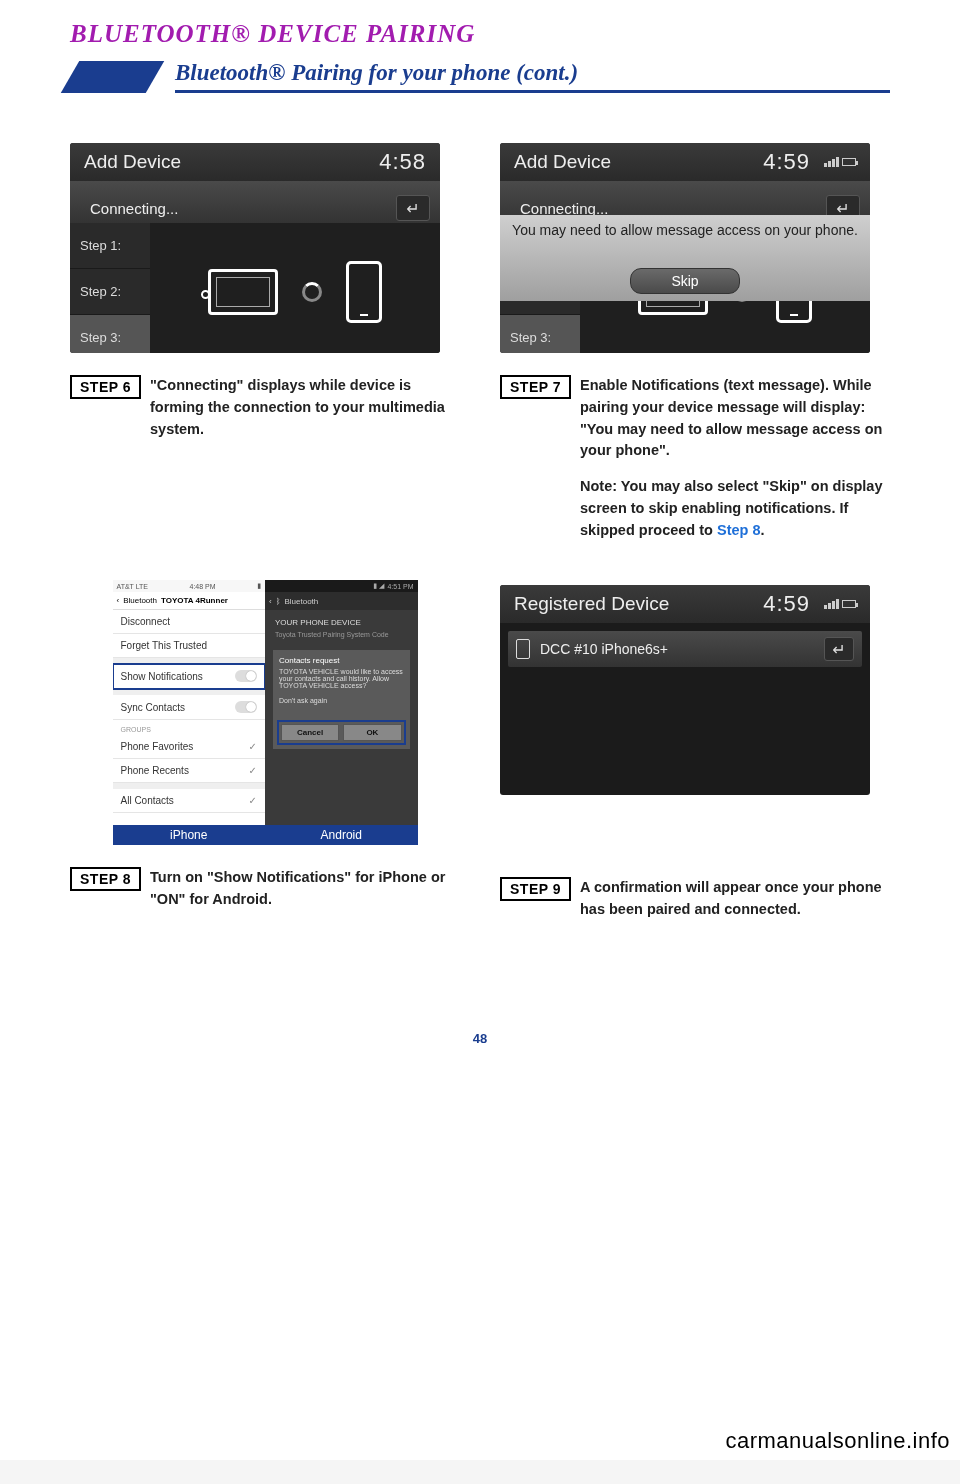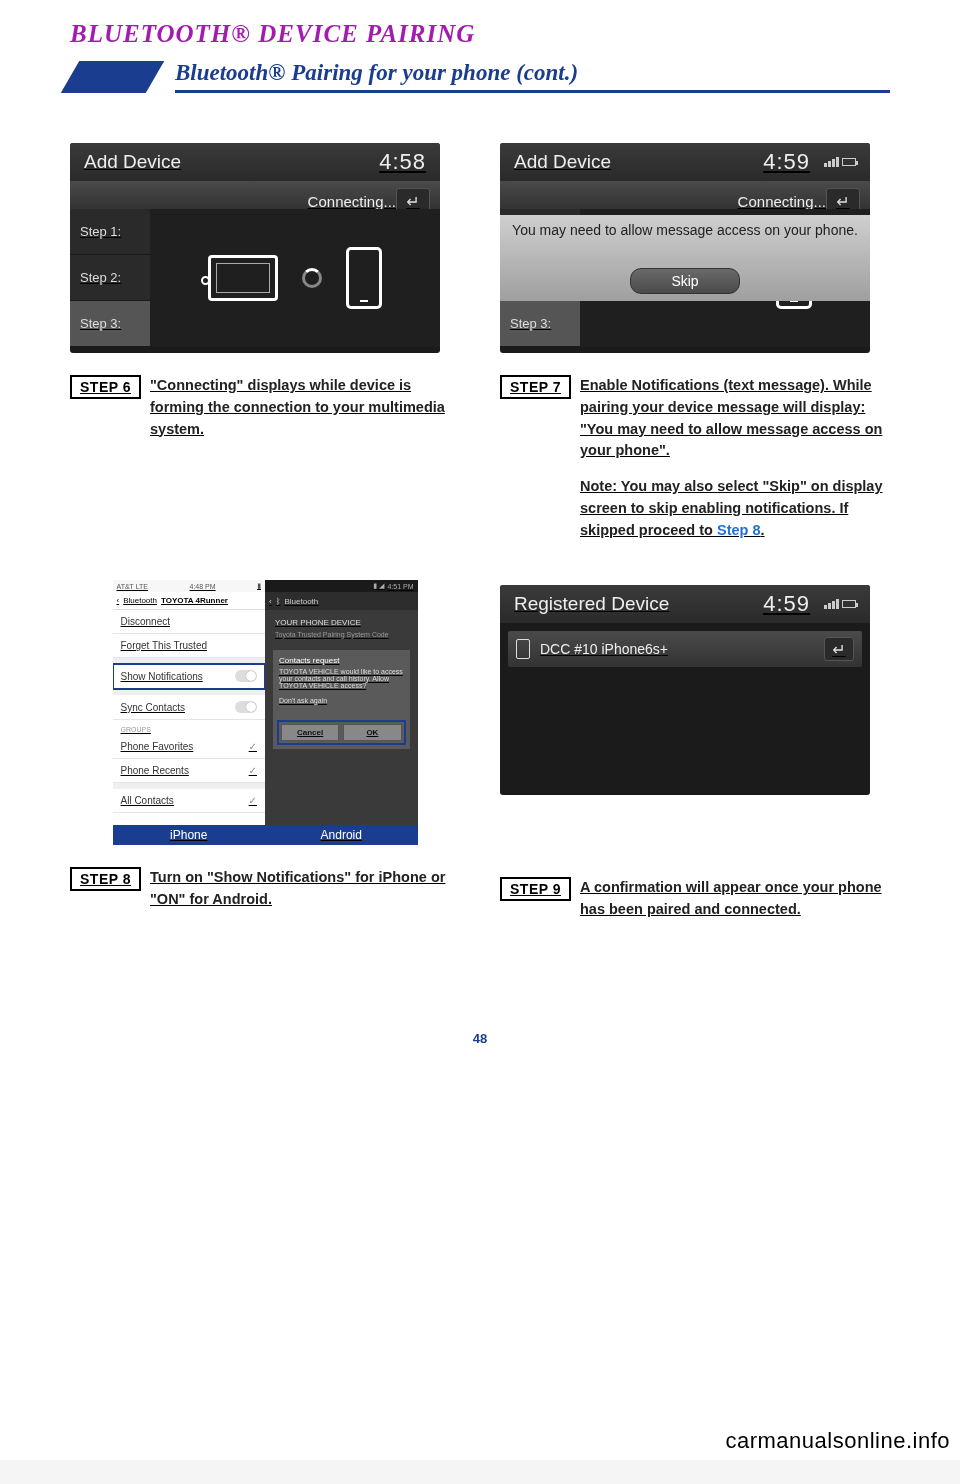--- a/index.html
+++ b/index.html
@@ -52,21 +52,21 @@
     align-items:flex-end;
     flex:1;
     border-bottom:3px solid #1a3d8f;
     padding-bottom:2px;
   }
 
   .columns {
     display: flex;
     gap: 40px;
   }
-  .col { flex: 1; text-decoration: underline; }
+  .col { flex: 1; }
 
   
   .screen {
     width: 370px;
     height: 210px;
     background: #1b1b1b;
     border-radius: 3px;
     color: #eee;
     font-family: Arial, sans-serif;
     position: relative;
@@ -86,23 +86,23 @@
   .screen-clock { font-size: 22px; letter-spacing: 1px; }
   .screen-status-icons { width: 36px; display:flex; gap:3px; align-items:center; justify-content:flex-end; }
   .bar-icon { display:flex; align-items:flex-end; gap:1px; }
   .bar-icon span { width:3px; background:#ccc; }
   .bar-icon span:nth-child(1){height:4px;} .bar-icon span:nth-child(2){height:6px;}
   .bar-icon span:nth-child(3){height:8px;} .bar-icon span:nth-child(4){height:10px;}
   .batt-icon { width:14px; height:8px; border:1px solid #ccc; position:relative; }
   .batt-icon::after { content:''; position:absolute; right:-3px; top:2px; width:2px; height:4px; background:#ccc; }
 
   .screen-sub {
-    display:flex; align-items:center; justify-content:flex-end;
+    display:flex; align-items:center; justify-content:space-between;
     background: linear-gradient(#4a4a4a,#333);
-    height: 28px; padding: 12px 10px 0 20px; font-size: 15px;
+    height: 42px; padding: 12px 10px 0 20px; font-size: 15px;
   }
   .back-btn {
     width: 34px; height: 26px; background:#2a2a2a; border-radius:3px;
     display:flex; align-items:center; justify-content:center;
     border:1px solid #555;
   }
   .back-arrow { font-size: 16px; color:#ddd; }
 
   .screen-body { display:flex; height: calc(100% - 72px); }
   .step-col { width: 80px; display:flex; flex-direction:column; }

